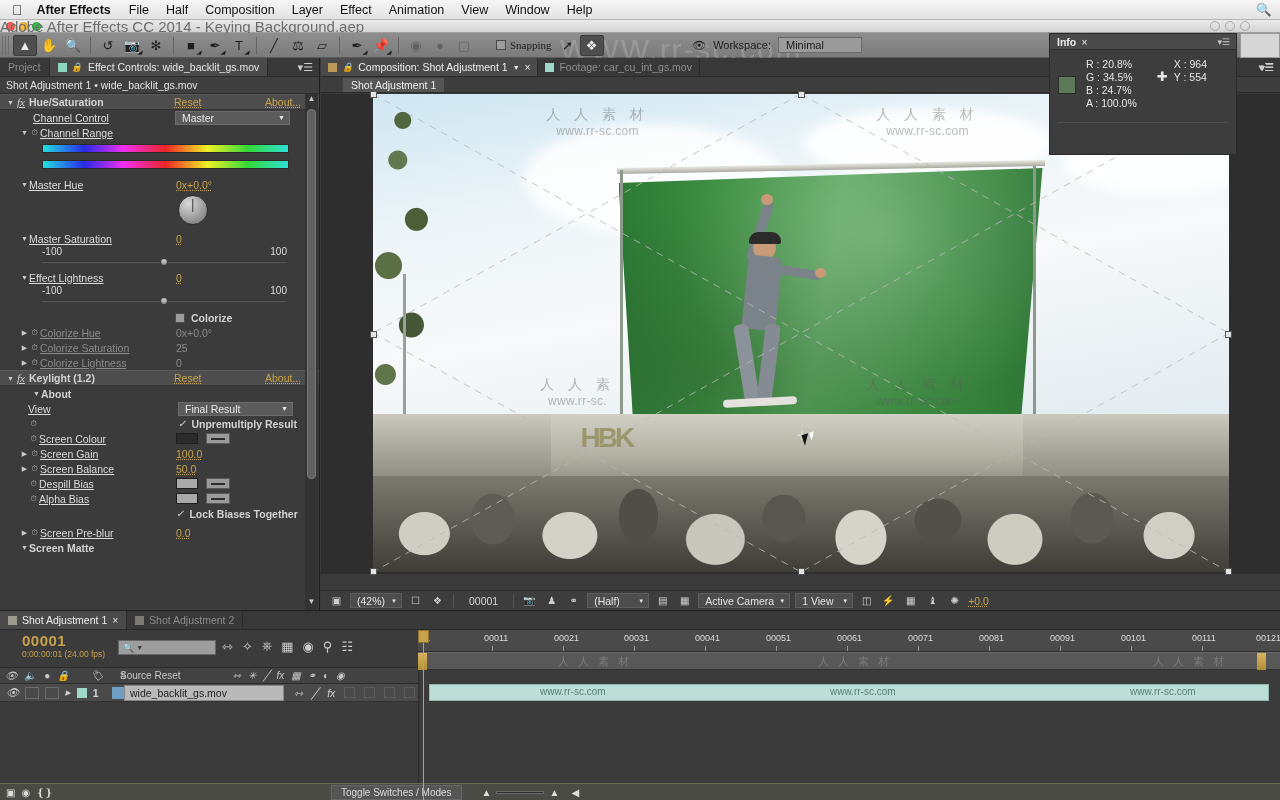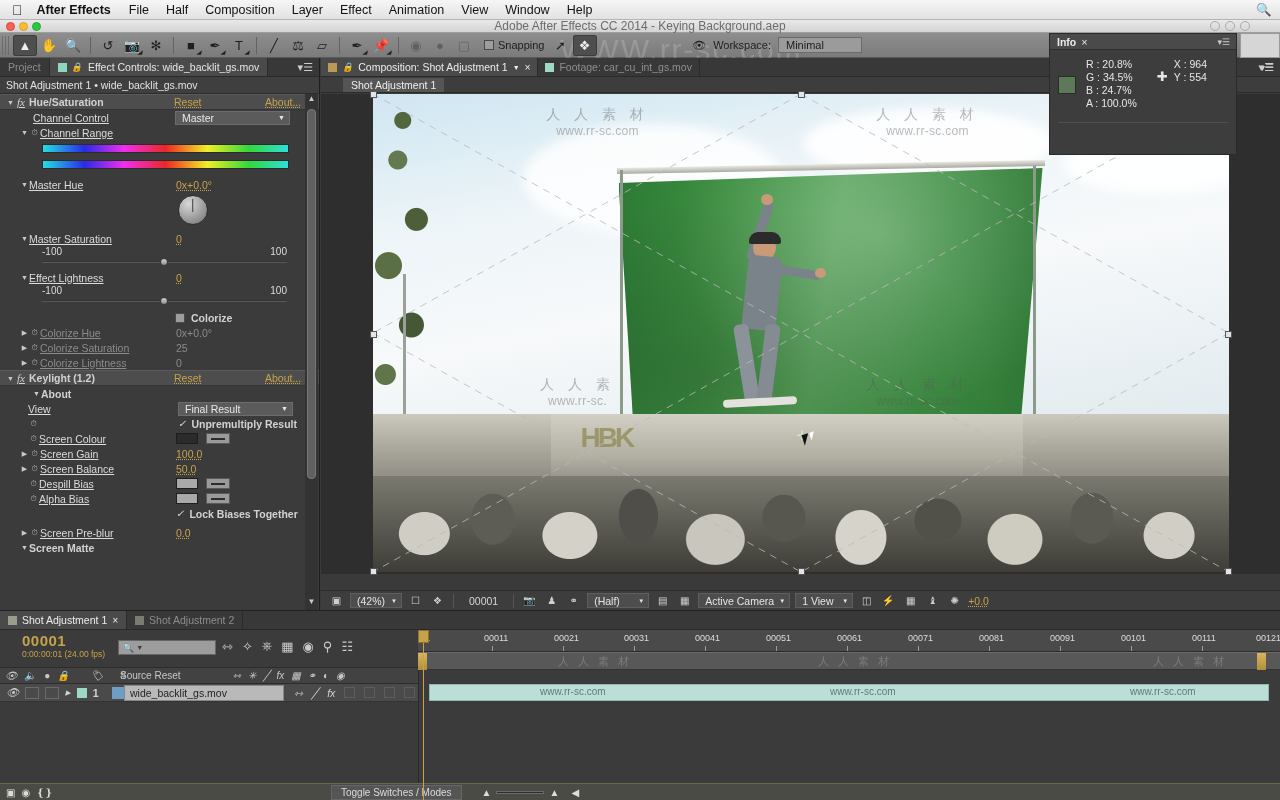--- a/index.html
+++ b/index.html
@@ -24,22 +24,22 @@
   .osbar .mi { margin-right:17px; white-space:nowrap; }
   .osbar .right { position:absolute; right:8px; top:2px; display:flex; gap:10px; }
 
   
   .titlebar {
     position:absolute; left:0; top:20px; width:1280px; height:13px;
     background:linear-gradient(#e9e9e9,#d4d4d4);
     border-bottom:1px solid #9e9e9e;
   }
   .titlebar .ttl {
-    position:absolute; left:0; right:0; top:0; text-align:center;
-    font-size:12px; color:#6c6c6c; line-height:13px;
+    position:absolute; left:0; right:0; top:0; 
+    font-size:15px; color:#6c6c6c; line-height:13px;
   }
   .tl-dots { position:absolute; left:6px; top:2px; display:flex; gap:4px; }
   .tl-dots i { width:9px;height:9px;border-radius:50%;display:block; }
   .tl-dots i.r{background:#ff5f57;border:1px solid #d8453d;}
   .tl-dots i.y{background:#ffbd2e;border:1px solid #d7a02b;}
   .tl-dots i.g{background:#28c940;border:1px solid #25a735;}
   .tr-dots { position:absolute; right:30px; top:1px; display:flex; gap:5px; }
   .tr-dots i { width:10px;height:10px;border-radius:50%;border:1px solid #aaa; display:block;}
 
   
@@ -51,21 +51,21 @@
   }
   .grip { width:8px; height:19px; margin:0 3px 0 2px;
     background:repeating-linear-gradient(90deg,#6c6c6c 0 1px,transparent 1px 3px); }
   .tbtn {
     width:24px; height:21px; display:flex; align-items:center; justify-content:center;
     position:relative; font-size:13px; color:#1f1f1f; cursor:default;
   }
   .tbtn.sel { background:#4e4e4e; border:1px solid #3c3c3c; border-radius:2px; color:#eee; }
   .tsep { width:1px;height:17px;background:#626262;margin:0 5px; }
   .tbtn .cnr { position:absolute; right:2px; bottom:1px; font-size:6px; }
-  .snapbox { display:flex; align-items:center; gap:4px; margin-left:8px; font-size:11px; }
+  .snapbox { display:flex; align-items:center; gap:4px; margin-left:20px; font-size:11px;font-family:Liberation Serif, serif; }
   .chk { width:10px;height:10px;border:1px solid #4a4a4a;background:#9d9d9d;display:inline-block; }
   .ws { position:absolute; right:418px; top:4px; display:flex; align-items:center; gap:7px; font-size:11px; }
   .ws-field { background:#9b9b9b; border:1px solid #6a6a6a; padding:1px 22px 1px 7px;
     font-size:11px; color:#1c1c1c; min-width:84px; }
   .wm-strip { position:absolute; left:560px; top:0; font-size:30px; color:rgba(255,255,255,.17);
     letter-spacing:2px; pointer-events:none; }
 
   
   .leftpanel { position:absolute; left:0; top:58px; width:320px; height:552px; background:#3b3b3b;
     border-right:1px solid #1e1e1e; }

